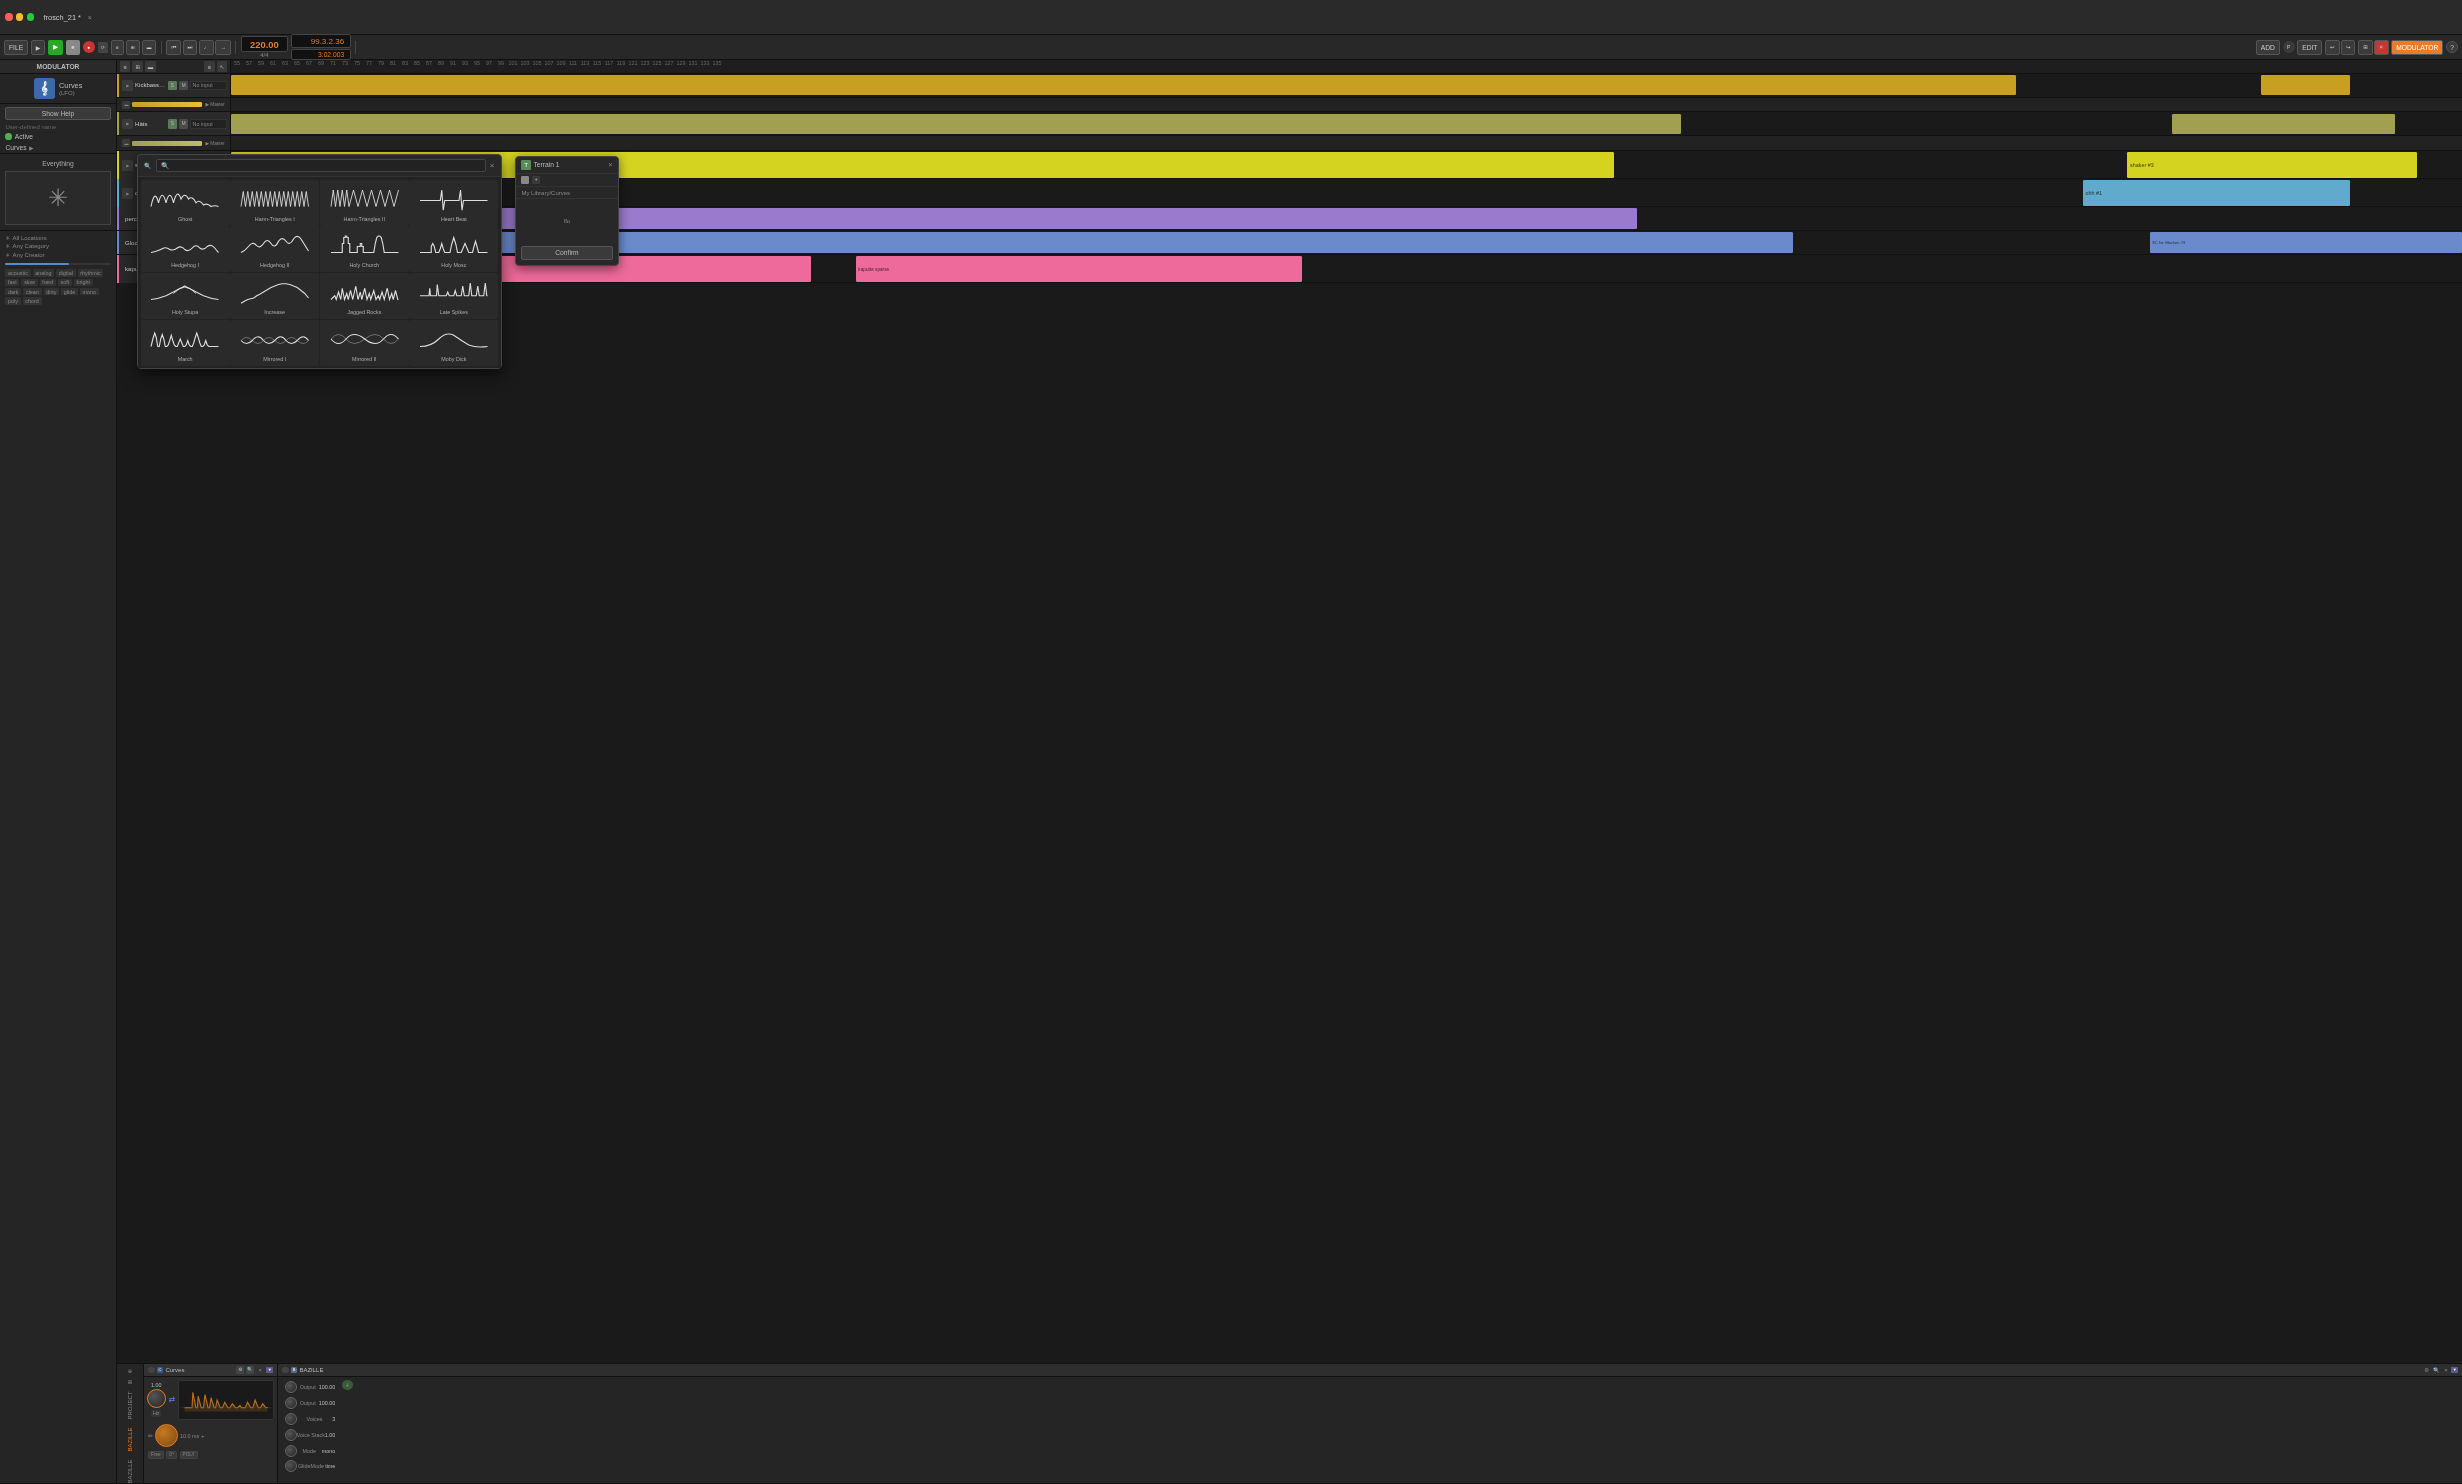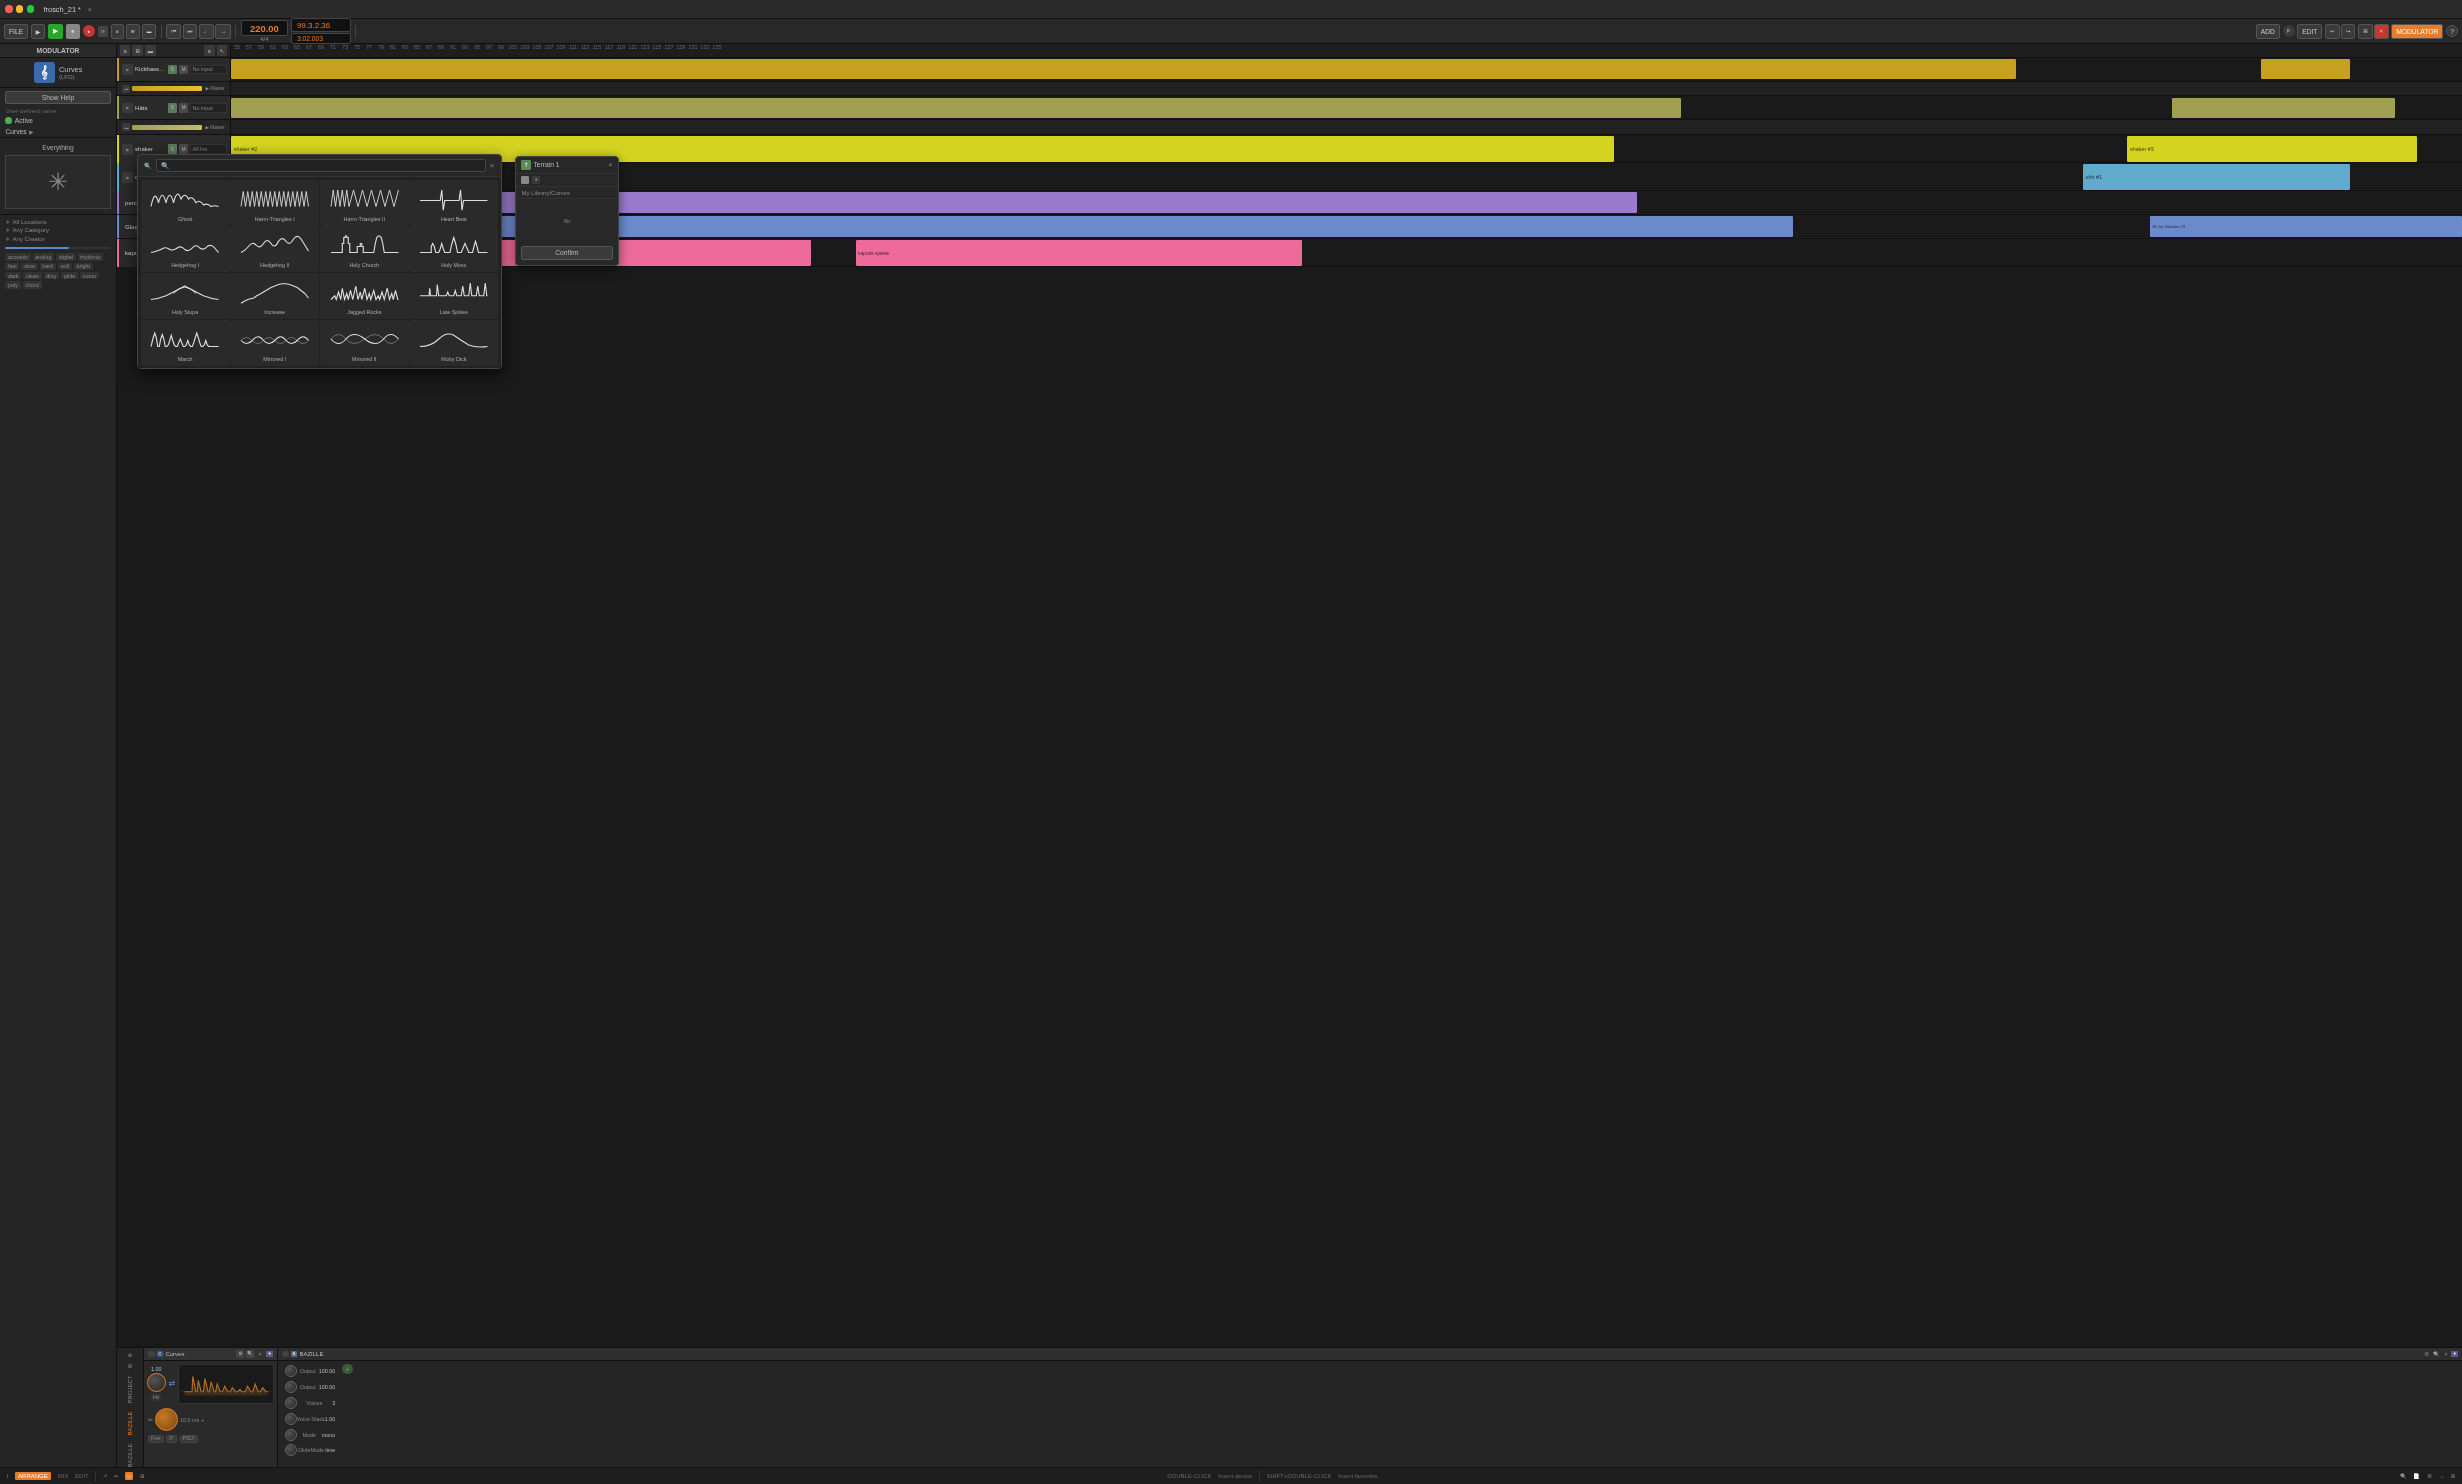--- a/index.html
+++ b/index.html
@@ -1,35 +1,35 @@
 <!DOCTYPE html>
 <html style="font-size:10.7px"><head>
   <meta charset="utf-8">
   <style>
     * { box-sizing: border-box; margin: 0; padding: 0; }
     body { background: #1a1a1a; color: #ccc; font-family: -apple-system, BlinkMacSystemFont, 'Helvetica Neue', sans-serif; font-size: 7.4px; overflow: hidden; width: 100vw; height: 100vh; }
 
     
-    .top-bar { display: flex; align-items: center; background: #2a2a2a; height: 19px; padding: 0 5.4px; border-bottom: 0.7px solid #111; text-align: center; }
+    .top-bar { display: flex; align-items: center; background: #2a2a2a; height: 35px; padding: 0 5.4px; border-bottom: 0.7px solid #111; text-align: center; }
     .traffic-lights { display: flex; gap: 3.3px; margin-right: 5.4px; }
     .tl { width: 7.4px; height: 7.4px; border-radius: 50%; }
     .tl-red { background: #ff5f56; }
     .tl-yellow { background: #ffbd2e; }
     .tl-green { background: #27c93f; }
     .tab-title { font-size: 7.4px; color: #ccc; padding: 1.3px 4px; }
 
     
     .transport-bar { display: flex; align-items: center; background: #282828; height: 25.4px; border-bottom: 0.7px solid #111; padding: 0 4px; gap: 2.7px; }
     .tb-btn { background: #3a3a3a; border: 0.7px solid #555; color: #ccc; padding: 1.3px 4px; border-radius: 2px; font-size: 6.7px; cursor: pointer; height: 14.7px; display: flex; align-items: center; }
     .tb-btn.active { background: #e87c2a; color: #fff; }
     .tb-play { background: #27a827; color: #fff; border-radius: 2px; width: 14.7px; height: 14.7px; display: flex; align-items: center; justify-content: center; font-size: 6.7px; cursor: pointer; }
     .tb-stop { background: #888; border-radius: 2px; width: 14.7px; height: 14.7px; display: flex; align-items: center; justify-content: center; font-size: 5.4px; cursor: pointer; }
     .tb-record { background: #cc3333; border-radius: 50%; width: 12px; height: 12px; display: flex; align-items: center; justify-content: center; cursor: pointer; }
     .tempo-display { background: #111; border: 0.7px solid #444; padding: 1.3px 5.4px; border-radius: 2px; font-size: 9.4px; font-weight: bold; color: #e87c2a; min-width: 47px; text-align: center; }
-    .time-display { background: #111; border: 0.7px solid #444; padding: 1.3px 5.4px; border-radius: 2px; font-size: 8px; color: #e87c2a; min-width: 60px; text-align: left; }
+    .time-display { background: #111; border: 0.7px solid #444; padding: 1.3px 5.4px; border-radius: 2px; font-size: 8px; color: #e87c2a; min-width: 60px; text-align: right; }
     .tb-sep { width: 0.7px; height: 13.4px; background: #444; margin: 0 2px; }
     .tb-label { font-size: 6px; color: #888; text-align: center; }
     .tempo-wrap { display: flex; flex-direction: column; align-items: center; }
 
     
     .main-layout { display: flex; height: calc(100vh - 44px - 17.4px); }
 
     
     .left-panel { width: 117px; min-width: 117px; background: #252525; border-right: 0.7px solid #111; display: flex; flex-direction: column; }
     .modulator-header { background: #2a2a2a; padding: 2.7px 5.4px; font-size: 6.7px; font-weight: bold; color: #bbb; border-bottom: 0.7px solid #111; text-align: center; }

